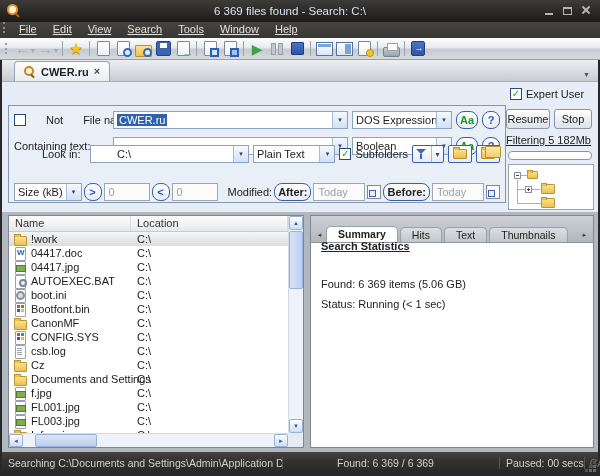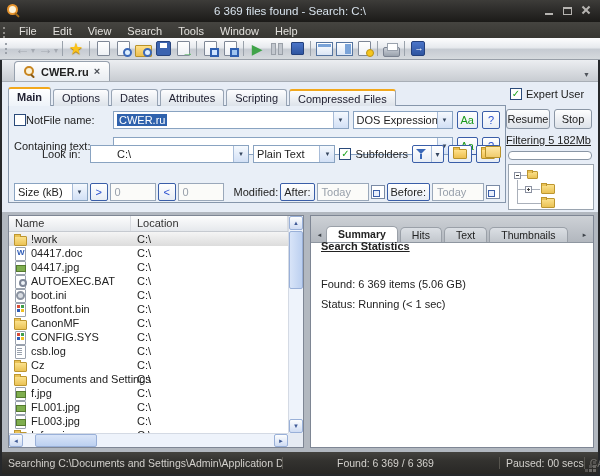--- a/index.html
+++ b/index.html
@@ -18,21 +18,21 @@
     white-space:nowrap;overflow:hidden;}
   .win-controls{position:absolute;right:6px;top:3px;display:flex;gap:4px;}
   .wc{width:15px;height:15px;position:relative;display:flex;align-items:center;justify-content:center;}
   .minbar{width:8px;height:2px;background:#b6b4b1;margin-top:7px;}
   .maxbox{width:9px;height:8px;border:1px solid #b6b4b1;border-top-width:2px;}
   .x1,.x2{position:absolute;width:10px;height:2px;background:#b6b4b1;left:2px;top:6px;}
   .x1{transform:rotate(45deg);} .x2{transform:rotate(-45deg);}
 
   
   .menubar{position:absolute;left:0;top:22px;right:0;height:16px;background:linear-gradient(#454440,#373632);
-    display:flex;align-items:flex-end;color:#e2e0dc;}
+    display:flex;align-items:flex-start;color:#e2e0dc;text-decoration:underline;}
   .grip{width:4px;height:11px;border-left:2px dotted #8e8c88;margin:0 4px 0 3px;}
   .menu-item{padding:1px 8px;cursor:default;}
 
   
   .toolbar{position:absolute;left:0;top:38px;right:0;height:22px;
     background:linear-gradient(#fdfdfe,#e7eaee 45%,#c6cbd2 55%,#d6dade);
     border-bottom:1px solid #989fa8;display:flex;align-items:center;padding-left:2px;}
   .toolbar .grip{border-left:2px dotted #9aa0a8;}
   .tb-btn{height:20px;min-width:20px;display:flex;align-items:center;justify-content:center;border-radius:2px;padding:0 1px;}
   .tb-sep{width:1px;height:15px;background:#9aa2ab;margin:0 3px;}
@@ -80,31 +80,31 @@
   .ftab{height:17px;line-height:16px;padding:0 8px;background:linear-gradient(#fdfdfe,#dde3ea);
     border:1px solid #98a4b4;border-bottom:none;border-radius:3px 3px 0 0;color:#223;}
   .ftab.highlight{border-top:2px solid #f2a81d;}
   .ftab.active{background:linear-gradient(#fff,#eef3f9);height:19px;font-weight:bold;}
   .expert{position:absolute;left:508px;top:6px;display:flex;align-items:center;gap:4px;}
   .cb{width:12px;height:12px;background:#fff;border:1px solid #2a4a7a;display:inline-flex;align-items:center;justify-content:center;flex:none;}
   .cb.checked::before{content:"\2713";color:#1ea51e;font-weight:bold;font-size:10px;margin-top:-1px;}
   .formbox{position:absolute;left:6px;top:23px;width:498px;height:98px;border:1px solid #8696ab;background:#e9eff7;}
   .frow{position:absolute;left:0;right:0;display:flex;align-items:center;gap:4px;padding:0 5px;height:20px;}
   .r1{top:4px;} .r2{top:30px;} .r3{top:38px;margin-left:28px;} .r4{top:76px;gap:2px;}
-  .lblarea{width:95px;display:flex;align-items:center;gap:0;flex:none;}
+  .lblarea{width:95px;display:flex;align-items:center;gap:20px;flex:none;}
   .flabel{white-space:nowrap;}
   .combo{display:flex;height:18px;background:#fff;border:1px solid #89a3c1;align-items:stretch;overflow:hidden;}
   .combo .val{flex:1;padding:1px 3px;white-space:nowrap;overflow:hidden;display:flex;align-items:center;}
   .combo .drop{width:15px;flex:none;background:linear-gradient(#f5f9fe,#d2e0f6);border-left:1px solid #a8bcd8;display:flex;align-items:center;justify-content:center;}
   .combo .drop::before{content:"\25BC";font-size:6px;color:#35465f;}
   .grow{flex:1;}
   .mode{width:100px;flex:none;}
   .sel{background:#2f62ad;color:#fff;padding:0 2px;}
-  .sbtn{height:18px;min-width:18px;border:1px solid #3a5ea8;border-radius:2px;background:linear-gradient(#fff,#e7edf5);
-    display:inline-flex;align-items:center;justify-content:center;font-weight:normal;flex:none;padding:0 3px;}
+  .sbtn{height:18px;min-width:18px;border:1px solid #3a5ea8;border-radius:8px;background:linear-gradient(#fff,#e7edf5);
+    display:inline-flex;align-items:center;justify-content:center;font-weight:bold;flex:none;padding:0 3px;}
   .aa-btn{color:#1a9a1a;}
   .q-btn{color:#2a50d0;}
   .op-btn{color:#2a50d0;width:18px;}
   .tinput{height:18px;border:1px solid #9aa8ba;background:#fbfbf9;color:#98a0ab;padding:0 4px;display:flex;align-items:center;flex:none;}
   .cal-btn{width:14px;height:14px;border:1px solid #7a8aa5;background:
     linear-gradient(#fff,#fff) ,repeating-linear-gradient(90deg,#c8d0dc 0 1px,transparent 1px 4px);background-color:#fff;position:relative;flex:none;}
   .cal-btn::after{content:"";position:absolute;left:1px;bottom:1px;width:5px;height:5px;border:1px solid #3a5ea8;background:#e8eefb;}
   .funnel-btn{display:inline-flex;height:18px;border:1px solid #3a5ea8;border-radius:2px;background:linear-gradient(#fff,#e7edf5);align-items:center;flex:none;}
   .funnel-icon{position:relative;width:14px;height:12px;margin:0 2px;}
   .funnel-icon::before{content:"";position:absolute;left:1px;top:1px;border-left:5px solid transparent;border-right:5px solid transparent;border-top:5px solid #3a68b8;}
@@ -302,28 +302,20 @@
   <div class="tabstrip">
     <span class="doc-tab">
       <i class="mag-icon"></i>
       <span>CWER.ru</span>
       <span class="tab-close">×</span>
     </span>
     <span class="strip-caret"></span>
   </div>
 
   <div class="formarea">
-    <div class="ftabs">
-      <span class="ftab active highlight">Main</span>
-      <span class="ftab">Options</span>
-      <span class="ftab">Dates</span>
-      <span class="ftab">Attributes</span>
-      <span class="ftab">Scripting</span>
-      <span class="ftab highlight">Compressed Files</span>
-    </div>
     <span class="expert">
       <span class="cb checked"></span>
       <span>Expert User</span>
     </span>
 
     <div class="formbox">
 
       <div class="frow r1">
         <span class="lblarea">
           <span class="cb"></span>
@@ -343,20 +335,24 @@
         <span class="sbtn aa-btn">Aa</span>
         <span class="sbtn q-btn">?</span>
       </div>
 
       <div class="frow r2">
         <span class="lblarea">
             <span class="flabel">Containing text:</span>
           </span>
         <span class="combo grow">
           <span class="val"></span>
+          <span class="drop"></span>
+        </span>
+        <span class="combo mode">
+          <span class="val">Boolean</span>
           <span class="drop"></span>
         </span>
         <span class="sbtn aa-btn">Aa</span>
         <span class="sbtn q-btn">?</span>
       </div>
 
       <div class="frow r3">
         <span class="flabel" style="width:44px;flex:none;">Look in:</span>
         <span class="combo" style="width:174px;">
           <span class="val" style="padding-left:26px;">C:\</span>

